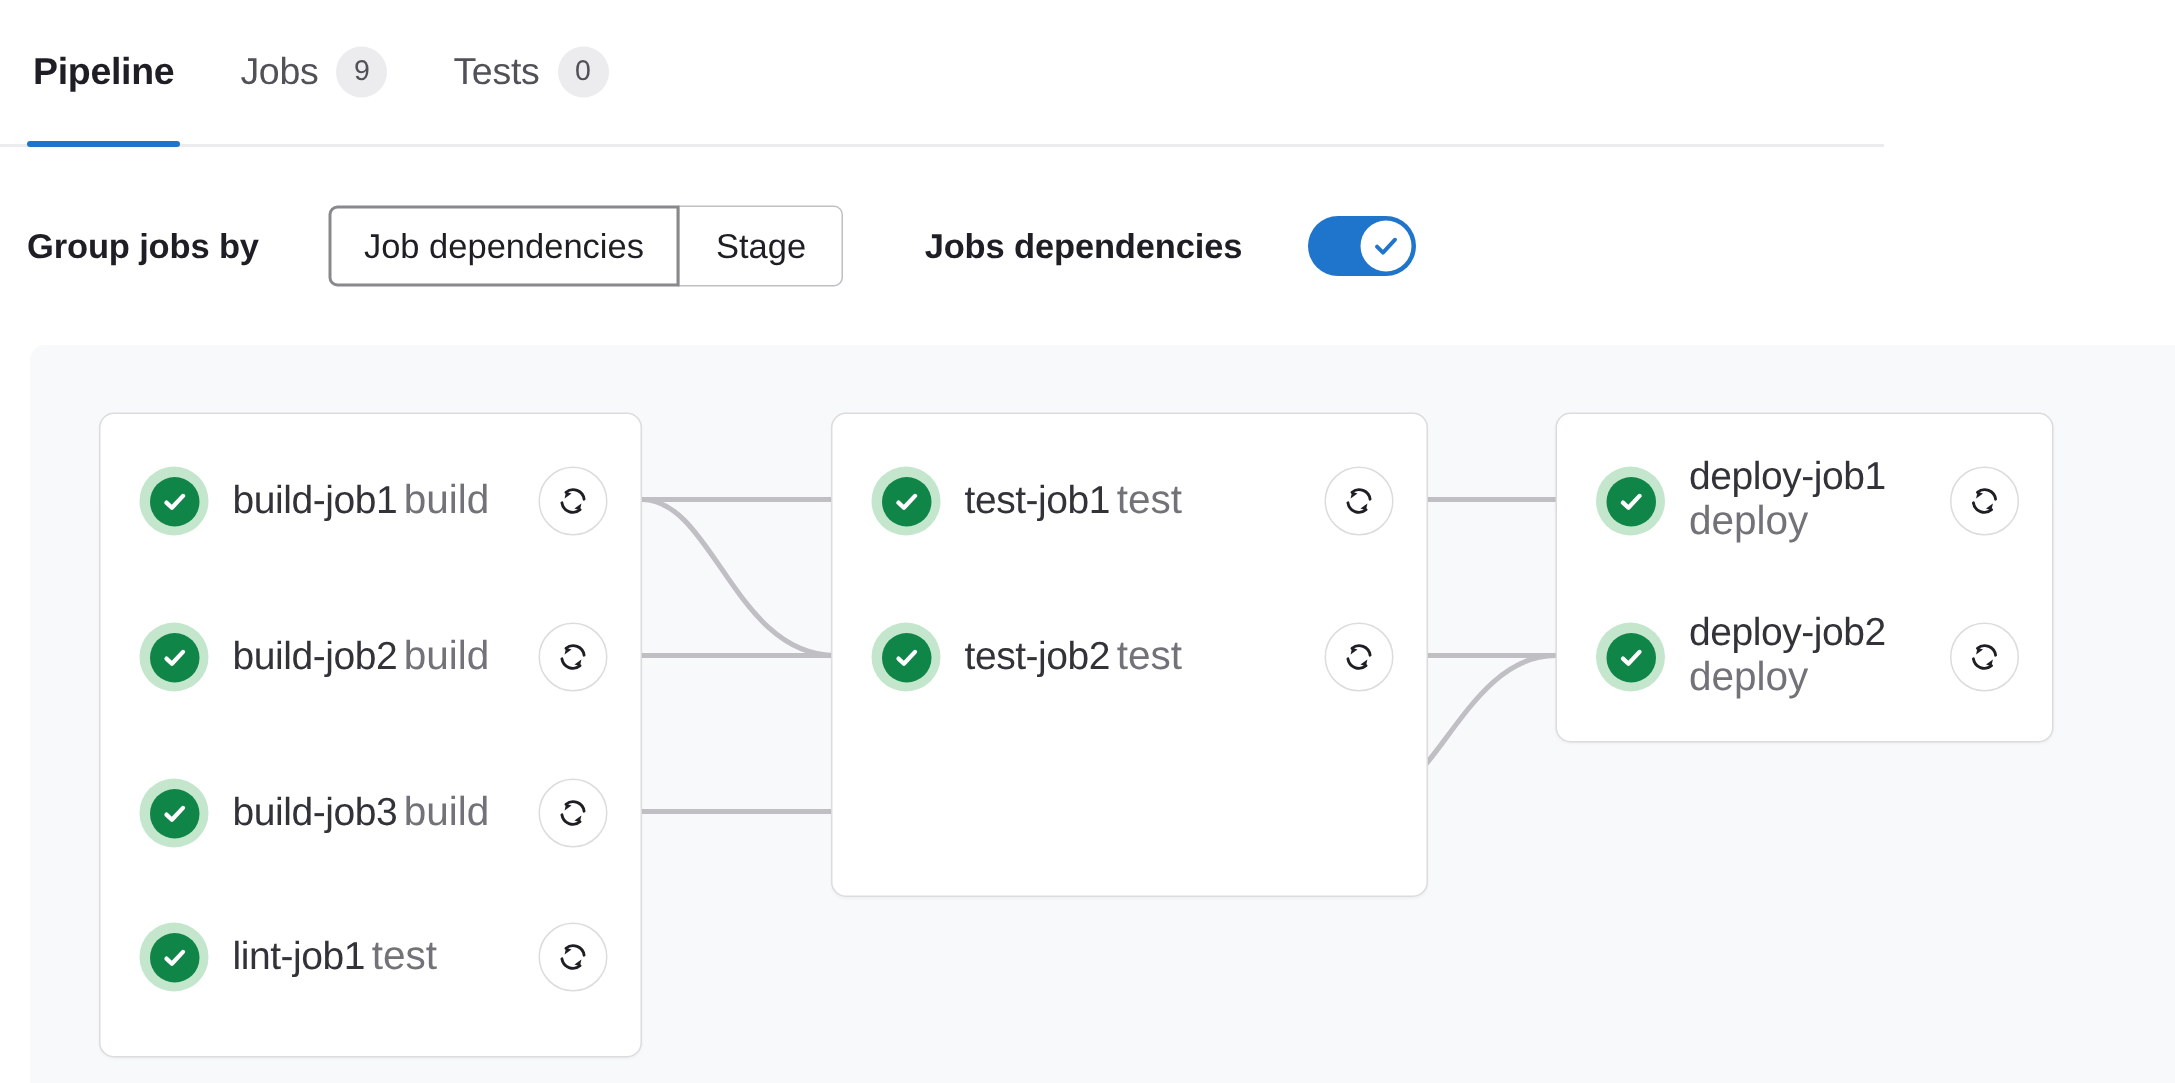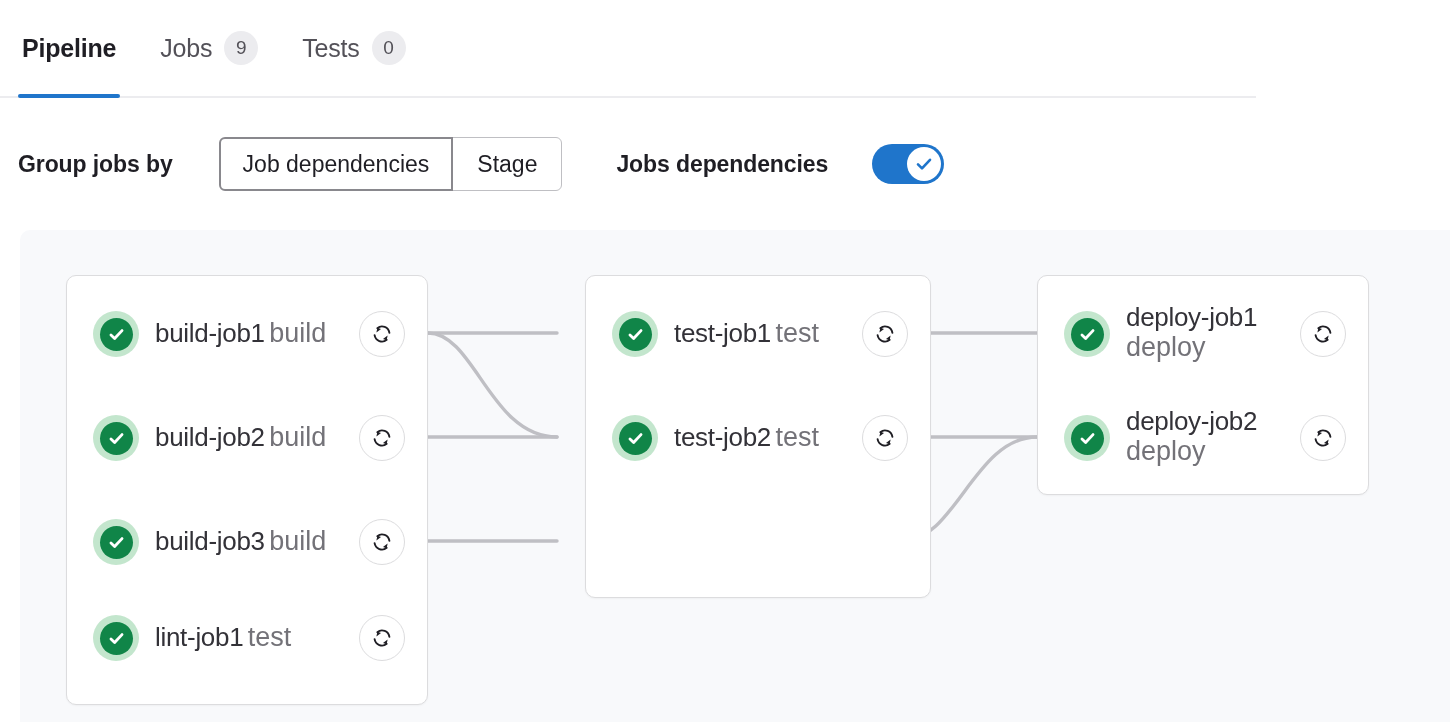--- a/index.html
+++ b/index.html
@@ -175,21 +175,21 @@
 
   .col {
     position: absolute;
     background: #ffffff;
     border: 1px solid #dcdcde;
     border-radius: 10px;
     box-sizing: border-box;
     box-shadow: 0 1px 2px rgba(0,0,0,0.04);
   }
   .col-build  { left: 46px;   top: 45px;  width: 362px; height: 430px; }
-  .col-test   { left: 565px;  top: 45px;  width: 346px; height: 323px; }
+  .col-test   { left: 534px;  top: 45px;  width: 398px; height: 323px; }
   .col-deploy { left: 1017px; top: 45px;  width: 332px; height: 220px; text-decoration: underline; }
 
   .job-row {
     position: absolute;
     left: 0;
     width: 100%;
     height: 80px;
     display: flex;
     align-items: center;
     box-sizing: border-box;

